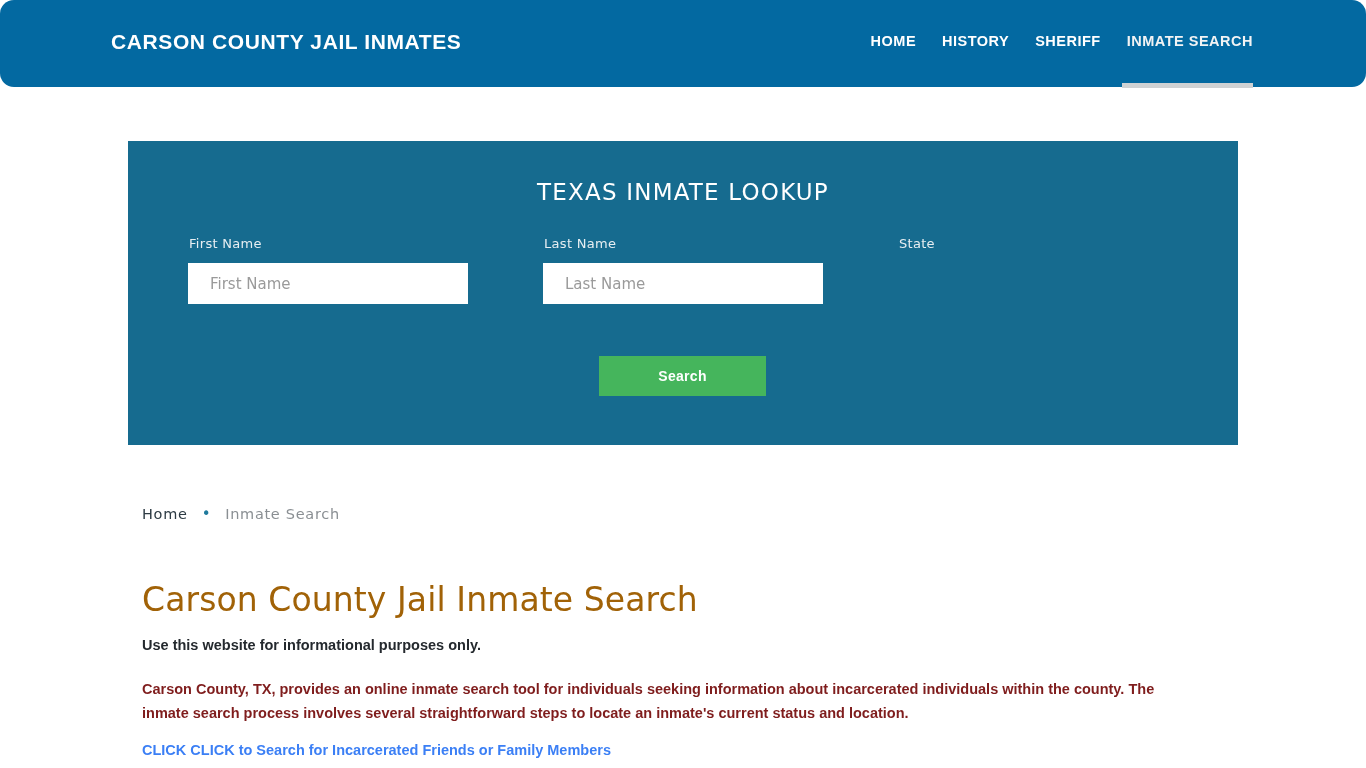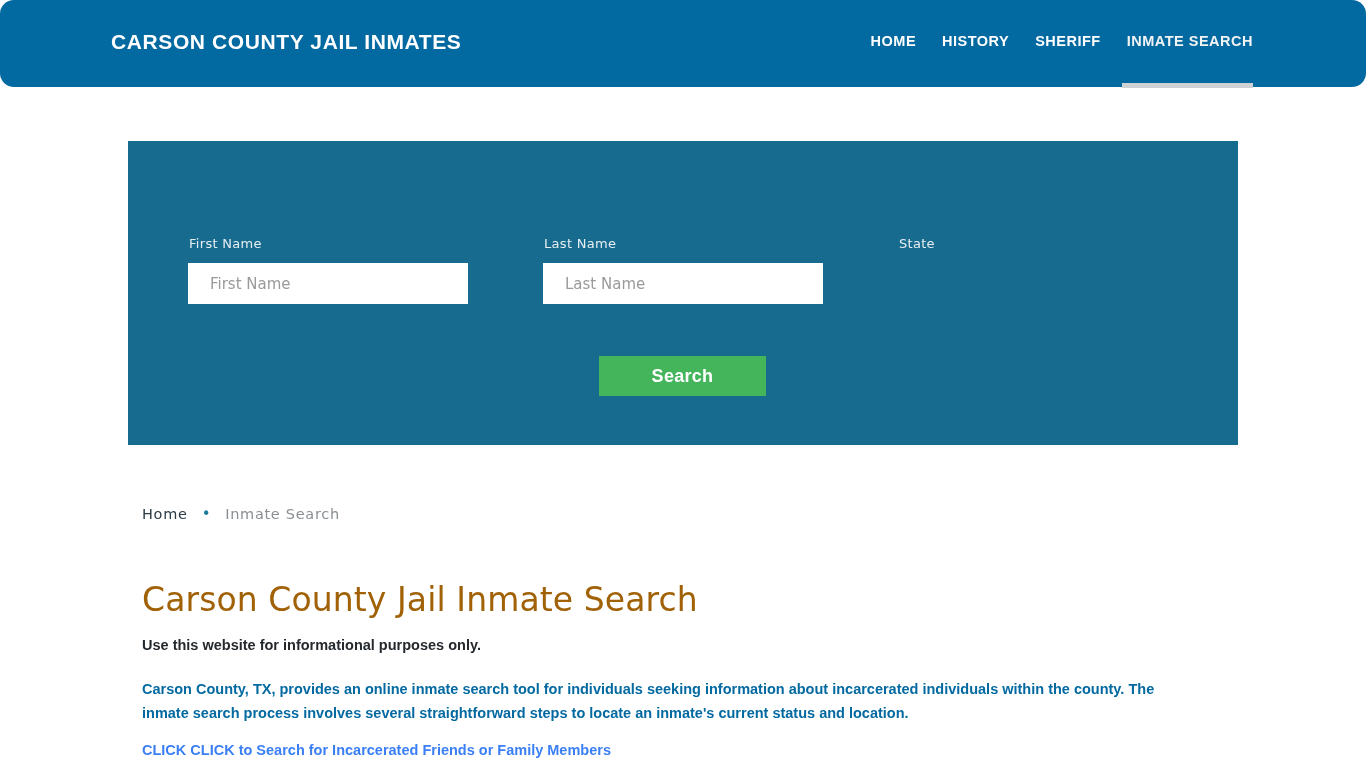--- a/index.html
+++ b/index.html
@@ -133,21 +133,21 @@
 
   .search-button {
     position: absolute;
     left: 471px;
     top: 215px;
     width: 167px;
     height: 40px;
     background: #45b55c;
     color: #ffffff;
     border: none;
-    font-size: 18px;
+    font-size: 14px;
     font-weight: bold;
     letter-spacing: 0.3px;
     cursor: pointer;
     font-family: "Liberation Sans", sans-serif;
     border-radius: 0;
   }
 
   
   .breadcrumb {
     position: absolute;
@@ -203,21 +203,21 @@
 
   .body-para {
     position: absolute;
     left: 142px;
     top: 677px;
     width: 1055px;
     margin: 0;
     font-size: 14.5px;
     font-weight: bold;
     line-height: 24px;
-    color: #0369a1;
+    color: #7f1d1d;
     font-family: "Liberation Sans", sans-serif;
   }
 
   .cta-link {
     position: absolute;
     left: 142px;
     top: 742px;
     margin: 0;
     font-size: 14.5px;
     font-weight: bold;
@@ -235,20 +235,21 @@
   <nav class="main-nav">
     <a class="nav-item" href="#">Home</a>
     <a class="nav-item" href="#">History</a>
     <a class="nav-item" href="#">Sheriff</a>
     <a class="nav-item active" href="#">Inmate Search</a>
   </nav>
   <div class="nav-underline"></div>
 </header>
 
 <section class="search-panel">
+  <h2 class="panel-title">Texas Inmate Lookup</h2>
 
   <div class="field field-first">
     <label class="field-label">First Name</label>
     <input class="field-input" type="text" placeholder="First Name" style="">
   </div>
 
   <div class="field field-last">
     <label class="field-label">Last Name</label>
     <input class="field-input" type="text" placeholder="Last Name" style="">
   </div>

